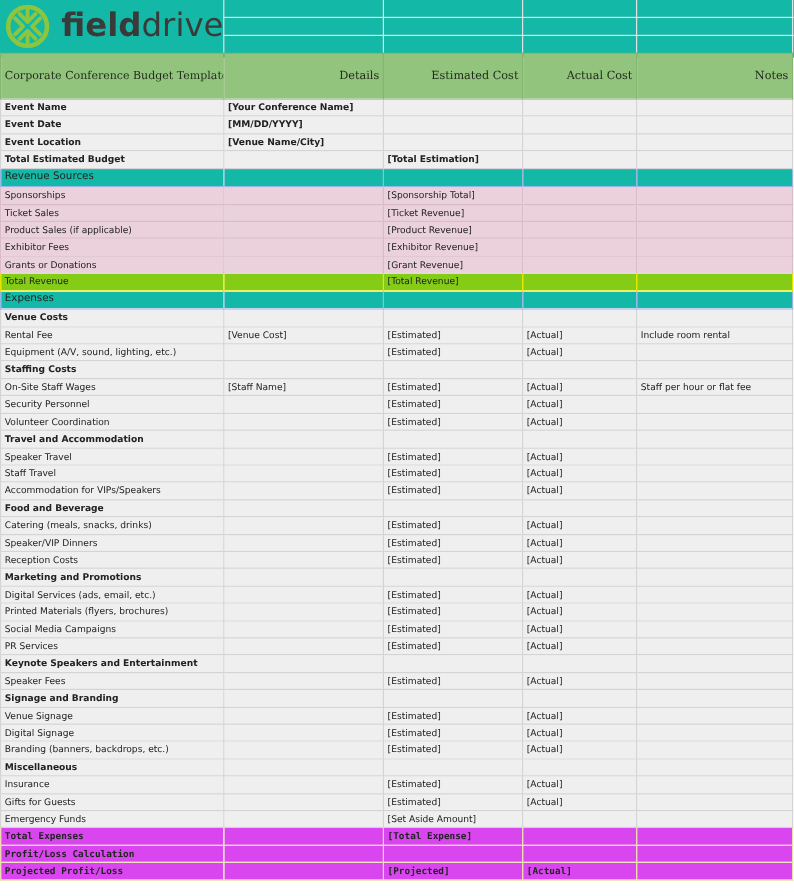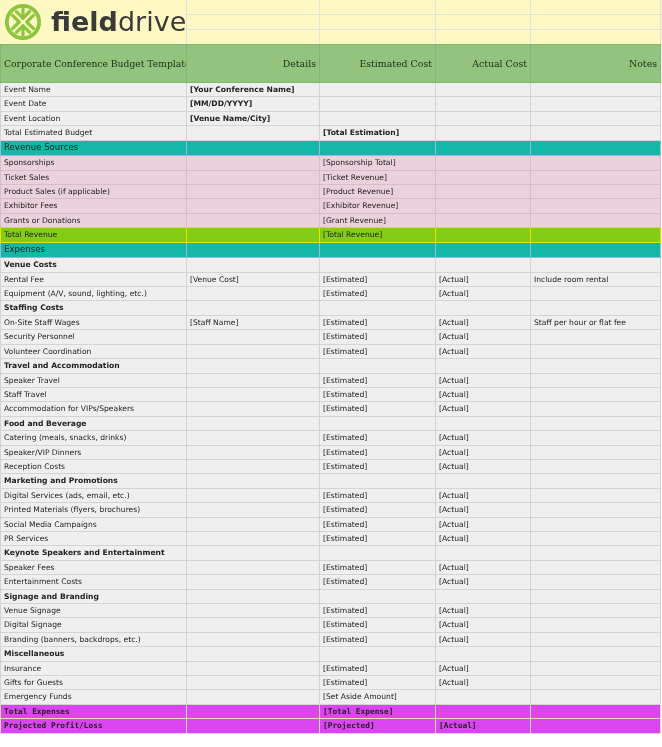--- a/index.html
+++ b/index.html
@@ -1,37 +1,37 @@
 <!DOCTYPE html>
 <html><head>
 <meta charset="utf-8">
 <style>
   html, body { margin:0; padding:0; background:#ffffff; }
   body { width:662px; height:747px; overflow:hidden; position:relative; font-family:"DejaVu Sans", sans-serif; }
-  .logo-area { position:absolute; left:0; top:0; width:662px; height:48px; background:#fef9c3; }
+  .logo-area { position:absolute; left:0; top:0; width:662px; height:48px; background:#14b8a6; }
   .logo-grid { position:absolute; left:186px; top:0; width:476px; height:44px; }
   .logo-grid .gl-h { position:absolute; left:0; width:476px; height:1px; background:#e2e2e2; }
   .logo-grid .gl-v { position:absolute; top:0; width:1px; height:44px; background:#e2e2e2; }
   .logo { position:absolute; left:4px; top:3px; height:38px; display:flex; align-items:center; }
   .logo svg { width:38px; height:38px; }
   .logo-text { font-family:"DejaVu Sans", sans-serif; font-size:27px; color:#3a3a3a; margin-left:9px; letter-spacing:0px; line-height:38px; }
   .logo-text b { font-weight:bold; }
   .logo-text span.light { font-weight:normal; }
 
   table.sheet { position:absolute; left:0; top:44px; border-collapse:collapse; table-layout:fixed; width:660px; }
   table.sheet col.c1 { width:186px; }
   table.sheet col.c2 { width:133px; }
   table.sheet col.c3 { width:116px; }
   table.sheet col.c4 { width:95px; }
   table.sheet col.c5 { width:130px; }
   table.sheet td, table.sheet th { border:1px solid #d4d4d4; padding:0 3px; height:13.4px; font-size:7.6px; color:#222; white-space:nowrap; overflow:hidden; background:#efefef; font-family:"DejaVu Sans", sans-serif; line-height:13.4px; }
   table.sheet th { background:#93c47d; height:37px; font-family:"DejaVu Serif", serif; font-weight:normal; font-size:9.4px; color:#1f2a1a; text-align:right; border-color:#86b571; }
   table.sheet th.first { text-align:left; padding-left:3px; font-size:9.2px; }
   tr.info td { font-weight:normal; }
-  tr.info td.lbl { font-weight:400; }
+  tr.info td.lbl { font-weight:700; }
   tr.section td { background:#14b8a6; font-size:8.6px; height:14.6px; border-color:#9ab6e6; }
   tr.rev td { background:#ead1dc; border-color:#d9bcc9;margin-top:16px; }
   tr.total-rev td { background:#84cc16; border-color:#e5e500; font-weight:normal; }
   tr.cat td.lbl { font-weight:bold;margin-left:12px; }
   tr.summary td { background:#d946ef; border-color:#ecdcaf; font-family:"DejaVu Sans Mono", monospace; font-size:7.8px; font-weight:bold; }
   tr.info td.b { font-weight:bold; }
 </style>
 </head>
 <body>
 
@@ -313,27 +313,20 @@
         <td></td>
         <td></td>
       </tr>
       <tr>
         <td>Speaker Fees</td>
         <td></td>
         <td>[Estimated]</td>
         <td>[Actual]</td>
         <td></td>
       </tr>
-      <tr>
-        <td>Entertainment Costs</td>
-        <td></td>
-        <td>[Estimated]</td>
-        <td>[Actual]</td>
-        <td></td>
-      </tr>
       <tr class="cat">
         <td class="lbl">Signage and Branding</td>
         <td></td>
         <td></td>
         <td></td>
         <td></td>
       </tr>
       <tr>
         <td>Venue Signage</td>
         <td></td>
@@ -384,20 +377,27 @@
         <td></td>
       </tr>
       <tr class="summary">
         <td>Total Expenses</td>
         <td></td>
         <td>[Total Expense]</td>
         <td></td>
         <td></td>
       </tr>
       <tr class="summary">
+        <td>Profit/Loss Calculation</td>
+        <td></td>
+        <td></td>
+        <td></td>
+        <td></td>
+      </tr>
+      <tr class="summary">
         <td>Projected Profit/Loss</td>
         <td></td>
         <td>[Projected]</td>
         <td>[Actual]</td>
         <td></td>
       </tr>
     </tbody>
 </table>
 
 </body></html>

